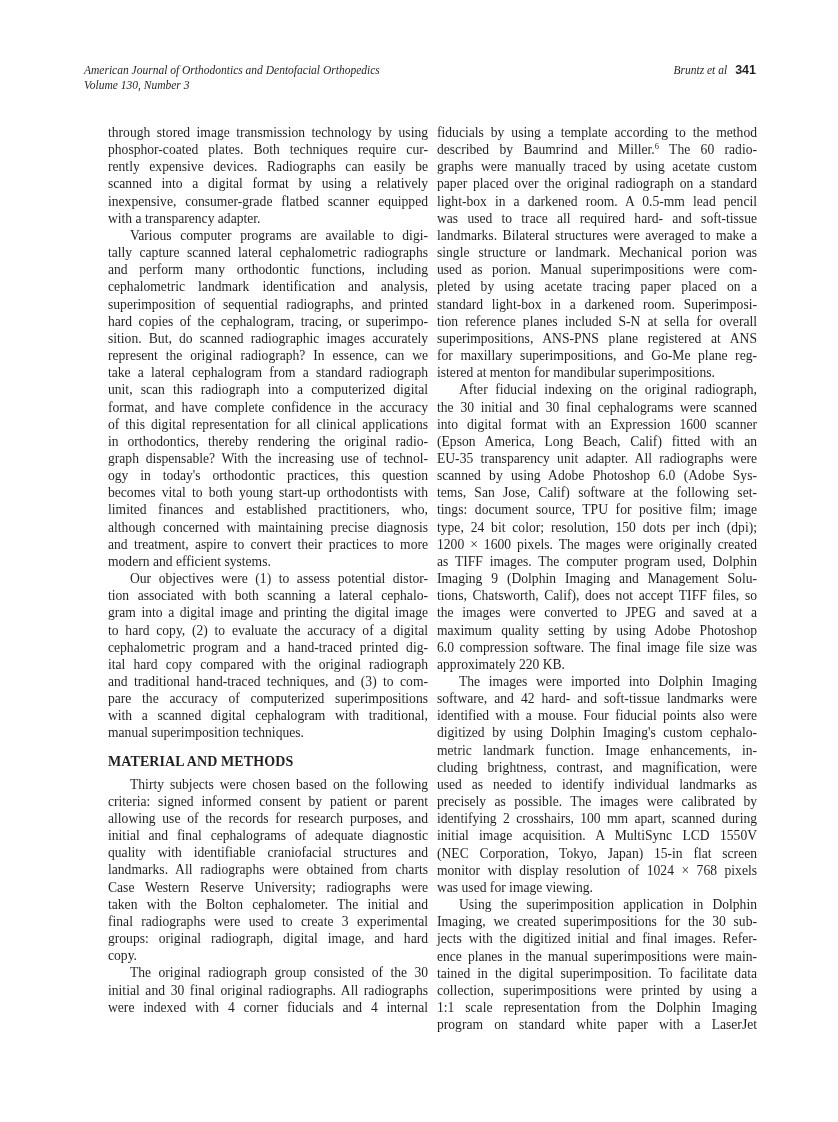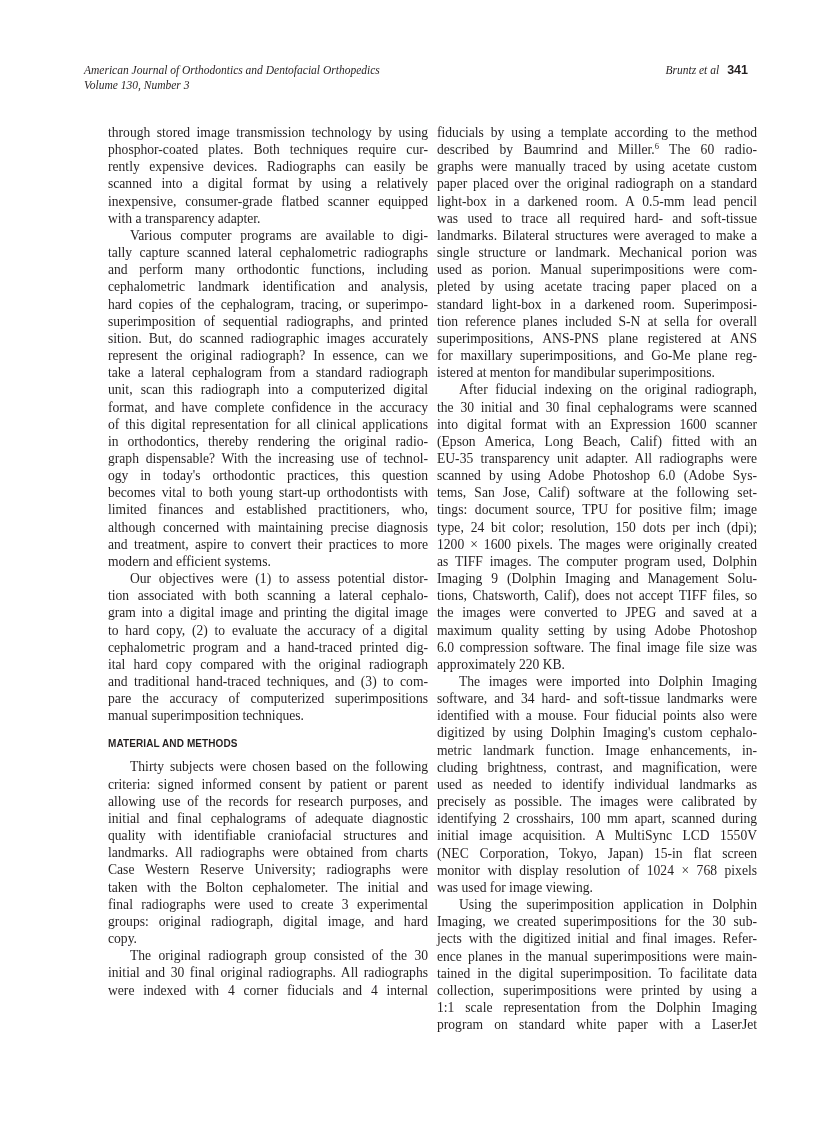--- a/index.html
+++ b/index.html
@@ -1,30 +1,30 @@
 <!DOCTYPE html>
 <html><head>
 <meta charset="utf-8">
 <style>
   html, body { margin: 0; padding: 0; background: #ffffff; }
   body { width: 838px; height: 1122px; position: relative; overflow: hidden; color: #231f20; }
   .page { position: absolute; left: 0; top: 0; width: 838px; height: 1100px; }
   .running-head { position: absolute; top: 63px; left: 84px; width: 672px; font-family: "Liberation Serif", serif; font-size: 11.5px; line-height: 14.5px; }
   .rh-left { position: absolute; left: 0; top: 0; font-style: italic; }
   .rh-left span { display: block; white-space: nowrap; }
-  .rh-right { position: absolute; right: 8px; top: 0; white-space: nowrap; }
+  .rh-right { position: absolute; right: 0; top: 0; white-space: nowrap; }
   .rh-authors { font-style: italic; font-family: "Liberation Serif", serif; margin-right: 8px; }
   .rh-page { font-family: "Liberation Sans", sans-serif; font-weight: bold; font-size: 12.5px; }
   .col { position: absolute; top: 124px; width: 320px; font-family: "Liberation Serif", serif; font-size: 13.6px; line-height: 17.15px; text-align: justify; hyphens: none; }
   .col-left { left: 84px; margin-left: 24px; }
   .col-right { left: 437px; }
   .col p { margin: 0; text-indent: 0; }
   .col .ln { display: block; text-align: justify; text-align-last: justify; white-space: nowrap; overflow: visible; }
   .col .ln.last { text-align-last: left; }
-  .heading { font-family: Liberation Sans, sans-serif; font-weight: bold; font-size: 10px; letter-spacing: 0.1px; margin: 11px 0 6px 0 !important; line-height: 17px; }
+  .heading { font-family: Liberation Serif, serif; font-weight: bold; font-size: 14px; letter-spacing: 0.1px; margin: 11px 0 6px 0 !important; line-height: 17px; }
   sup { font-size: 8.5px; line-height: 0; vertical-align: 5px; }
 </style>
 </head>
 <body>
 
 <div class="page">
 
   <header class="running-head">
     <div class="rh-left">
       <span>American Journal of Orthodontics and Dentofacial Orthopedics</span>
@@ -42,22 +42,22 @@
       <span class="ln">rently expensive devices. Radiographs can easily be</span>
       <span class="ln">scanned into a digital format by using a relatively</span>
       <span class="ln">inexpensive, consumer-grade flatbed scanner equipped</span>
       <span class="ln last">with a transparency adapter.</span>
     </p>
     <p>
       <span class="ln" style="padding-left:22px">Various computer programs are available to digi-</span>
       <span class="ln">tally capture scanned lateral cephalometric radiographs</span>
       <span class="ln">and perform many orthodontic functions, including</span>
       <span class="ln">cephalometric landmark identification and analysis,</span>
+      <span class="ln">superimposition of sequential radiographs, and printed</span>
       <span class="ln">hard copies of the cephalogram, tracing, or superimpo-</span>
-      <span class="ln">superimposition of sequential radiographs, and printed</span>
       <span class="ln">sition. But, do scanned radiographic images accurately</span>
       <span class="ln">represent the original radiograph? In essence, can we</span>
       <span class="ln">take a lateral cephalogram from a standard radiograph</span>
       <span class="ln">unit, scan this radiograph into a computerized digital</span>
       <span class="ln">format, and have complete confidence in the accuracy</span>
       <span class="ln">of this digital representation for all clinical applications</span>
       <span class="ln">in orthodontics, thereby rendering the original radio-</span>
       <span class="ln">graph dispensable? With the increasing use of technol-</span>
       <span class="ln">ogy in today's orthodontic practices, this question</span>
       <span class="ln">becomes vital to both young start-up orthodontists with</span>
@@ -68,20 +68,21 @@
     </p>
     <p>
       <span class="ln" style="padding-left:22px">Our objectives were (1) to assess potential distor-</span>
       <span class="ln">tion associated with both scanning a lateral cephalo-</span>
       <span class="ln">gram into a digital image and printing the digital image</span>
       <span class="ln">to hard copy, (2) to evaluate the accuracy of a digital</span>
       <span class="ln">cephalometric program and a hand-traced printed dig-</span>
       <span class="ln">ital hard copy compared with the original radiograph</span>
       <span class="ln">and traditional hand-traced techniques, and (3) to com-</span>
       <span class="ln">pare the accuracy of computerized superimpositions</span>
+      <span class="ln">with a scanned digital cephalogram with traditional,</span>
       <span class="ln last">manual superimposition techniques.</span>
     </p>
     <p class="heading">MATERIAL AND METHODS</p>
     <p>
       <span class="ln" style="padding-left:22px">Thirty subjects were chosen based on the following</span>
       <span class="ln">criteria: signed informed consent by patient or parent</span>
       <span class="ln">allowing use of the records for research purposes, and</span>
       <span class="ln">initial and final cephalograms of adequate diagnostic</span>
       <span class="ln">quality with identifiable craniofacial structures and</span>
       <span class="ln">landmarks. All radiographs were obtained from charts</span>
@@ -130,21 +131,21 @@
       <span class="ln">as TIFF images. The computer program used, Dolphin</span>
       <span class="ln">Imaging 9 (Dolphin Imaging and Management Solu-</span>
       <span class="ln">tions, Chatsworth, Calif), does not accept TIFF files, so</span>
       <span class="ln">the images were converted to JPEG and saved at a</span>
       <span class="ln">maximum quality setting by using Adobe Photoshop</span>
       <span class="ln">6.0 compression software. The final image file size was</span>
       <span class="ln last">approximately 220 KB.</span>
     </p>
     <p>
       <span class="ln" style="padding-left:22px">The images were imported into Dolphin Imaging</span>
-      <span class="ln">software, and 34 hard- and soft-tissue landmarks were</span>
+      <span class="ln">software, and 42 hard- and soft-tissue landmarks were</span>
       <span class="ln">identified with a mouse. Four fiducial points also were</span>
       <span class="ln">digitized by using Dolphin Imaging's custom cephalo-</span>
       <span class="ln">metric landmark function. Image enhancements, in-</span>
       <span class="ln">cluding brightness, contrast, and magnification, were</span>
       <span class="ln">used as needed to identify individual landmarks as</span>
       <span class="ln">precisely as possible. The images were calibrated by</span>
       <span class="ln">identifying 2 crosshairs, 100 mm apart, scanned during</span>
       <span class="ln">initial image acquisition. A MultiSync LCD 1550V</span>
       <span class="ln">(NEC Corporation, Tokyo, Japan) 15-in flat screen</span>
       <span class="ln">monitor with display resolution of 1024 × 768 pixels</span>

